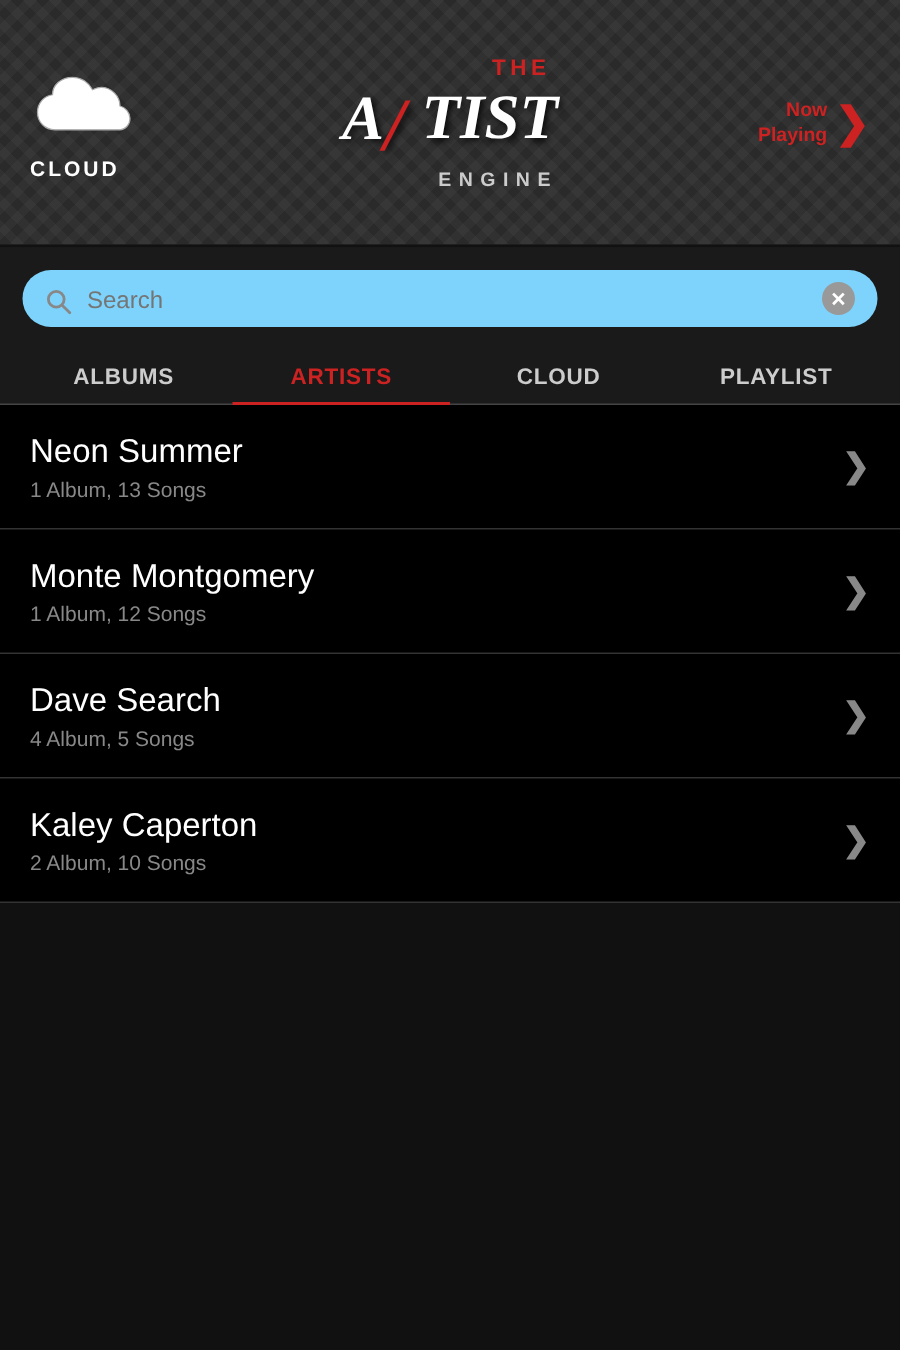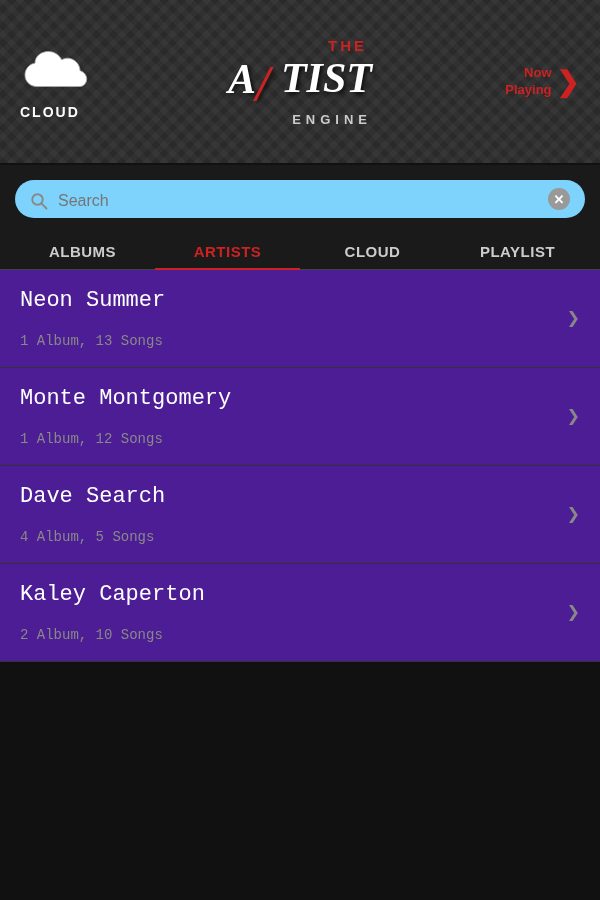--- a/index.html
+++ b/index.html
@@ -180,22 +180,21 @@
       border-bottom: 2px solid #cc2222;
       margin-bottom: -1px;
     }
 
     .tab.inactive {
       color: #cccccc;
     }
 
     
     .artists-list {
-      background: #4c1d95;
-      font-family: Liberation Mono, monospace;
+      background: #000000;
     }
 
     .artist-item {
       display: flex;
       align-items: center;
       justify-content: space-between;
       padding: 18px 20px;
       border-bottom: 1px solid #333;
       cursor: pointer;
     }
@@ -208,21 +207,20 @@
 
     .artist-name {
       color: #ffffff;
       font-size: 22px;
       font-weight: 400;
     }
 
     .artist-meta {
       color: #888888;
       font-size: 14px;
-      margin-top: 16px;
     }
 
     .chevron-right {
       color: #888888;
       font-size: 22px;
       font-weight: bold;
     }
 
     
     .bottom-area {

